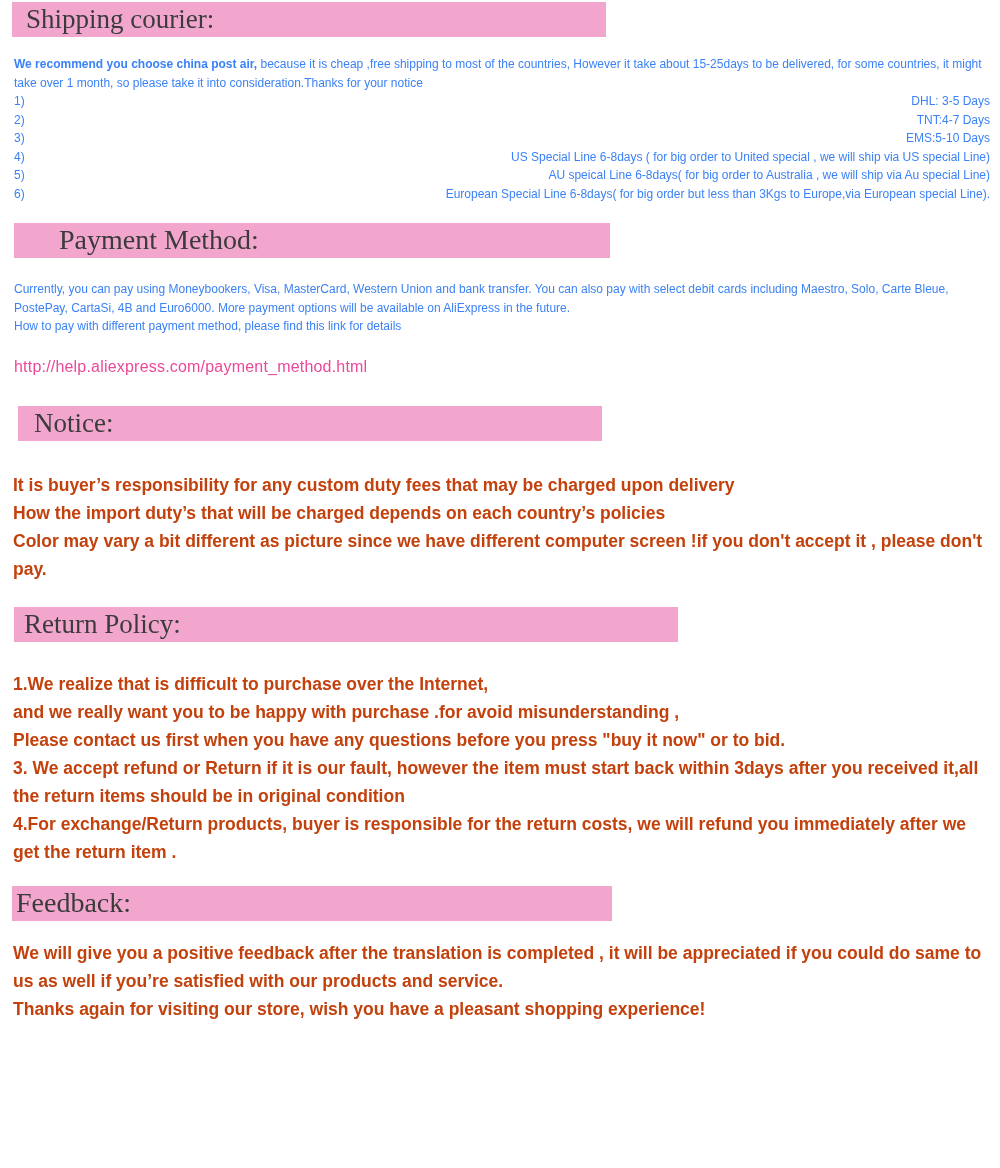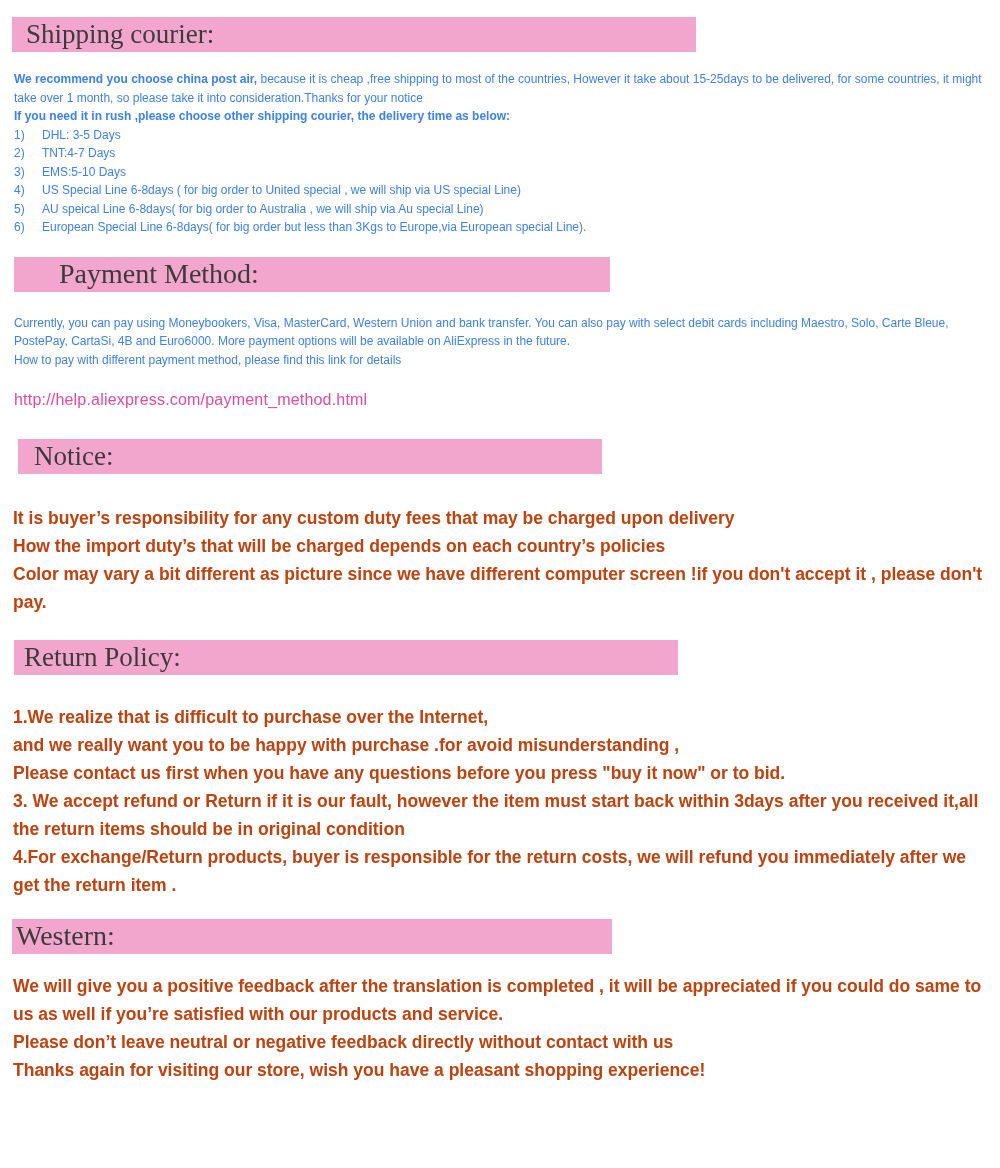--- a/index.html
+++ b/index.html
@@ -19,21 +19,21 @@
   .banner .title {
     margin: 0;
     font-family: "Liberation Serif", serif;
     font-weight: normal;
     color: #3b3b3b;
     font-size: 27px;
     line-height: 28px;
     padding: 3px 0 4px 14px;
   }
 
-  .banner-shipping { margin: 17px 0 0 12px; width: 684px; }
+  .banner-shipping { margin: 2px 0 0 12px; width: 594px; }
   .banner-payment  { margin: 20px 0 0 14px; width: 596px; padding-left: 29px; }
   .banner-payment .title { font-size: 28px; padding-left: 16px; }
   .banner-notice   { margin: 30px 0 0 18px; width: 584px; }
   .banner-notice .title { padding-left: 16px; }
   .banner-return   { margin: 24px 0 0 14px; width: 664px; }
   .banner-return .title { padding-left: 10px; }
   .banner-feedback { margin: 20px 0 0 12px; width: 600px; }
   .banner-feedback .title { font-size: 28px; padding-left: 4px; }
 
   
@@ -42,21 +42,21 @@
     width: 976px;
     font-size: 12px;
     line-height: 18.5px;
     color: #3b82f6;
   }
   .b { font-weight: bold; }
 
   .opt-list { margin-top: 0; }
   .opt-row { display: flex; line-height: 18.5px; }
   .opt-num { width: 28px; flex: 0 0 28px; }
-  .opt-text { flex: 1; }
+  .opt-text { flex: 1; text-align: right; }
 
   .payment-link-intro { margin-top: 0; }
   .payment-link {
     margin: 22px 0 0 14px;
     font-size: 16px;
     color: #ec4899;
     letter-spacing: 0.2px;
   }
 
   
@@ -78,21 +78,20 @@
 
 <div class="page">
 
   <div class="banner banner-shipping">
     <h2 class="title">Shipping courier:</h2>
   </div>
   <div class="small-body">
     <div>
       <span class="b">We recommend you choose china post air,</span><span> because it is cheap ,free shipping to most of the countries, However it take about 15-25days to be delivered, for some countries, it might take over 1 month, so please take it into consideration.Thanks for your notice</span>
     </div>
-    <div class="b">If you need it in rush ,please choose other shipping courier, the delivery time as below:</div>
     <div class="opt-list">
       <div class="opt-row">
         <span class="opt-num">1)</span>
         <span class="opt-text">DHL: 3-5 Days</span>
       </div>
       <div class="opt-row">
         <span class="opt-num">2)</span>
         <span class="opt-text">TNT:4-7 Days</span>
       </div>
       <div class="opt-row">
@@ -137,21 +136,20 @@
   </div>
   <div class="big-body body-return">
     <div class="line">1.We realize that is difficult to purchase over the Internet,</div>
     <div class="line">and we really want you to be happy with purchase .for avoid misunderstanding ,</div>
     <div class="line">Please contact us first when you have any questions before you press "buy it now" or to bid.</div>
     <div class="line">3. We accept refund or Return if it is our fault, however the item must start back within 3days after you received it,all the return items should be in original condition</div>
     <div class="line">4.For exchange/Return products, buyer is responsible for the return costs, we will refund you immediately after we get the return item .</div>
   </div>
 
   <div class="banner banner-feedback">
-    <h2 class="title">Western:</h2>
+    <h2 class="title">Feedback:</h2>
   </div>
   <div class="big-body body-feedback">
     <div class="line">We will give you a positive feedback after the translation is completed , it will be appreciated if you could do same to us as well if you’re satisfied with our products and service.</div>
-    <div class="line">Please don’t leave neutral or negative feedback directly without contact with us</div>
     <div class="line">Thanks again for visiting our store, wish you have a pleasant shopping experience!</div>
   </div>
 
 </div>
 
 </body></html>

